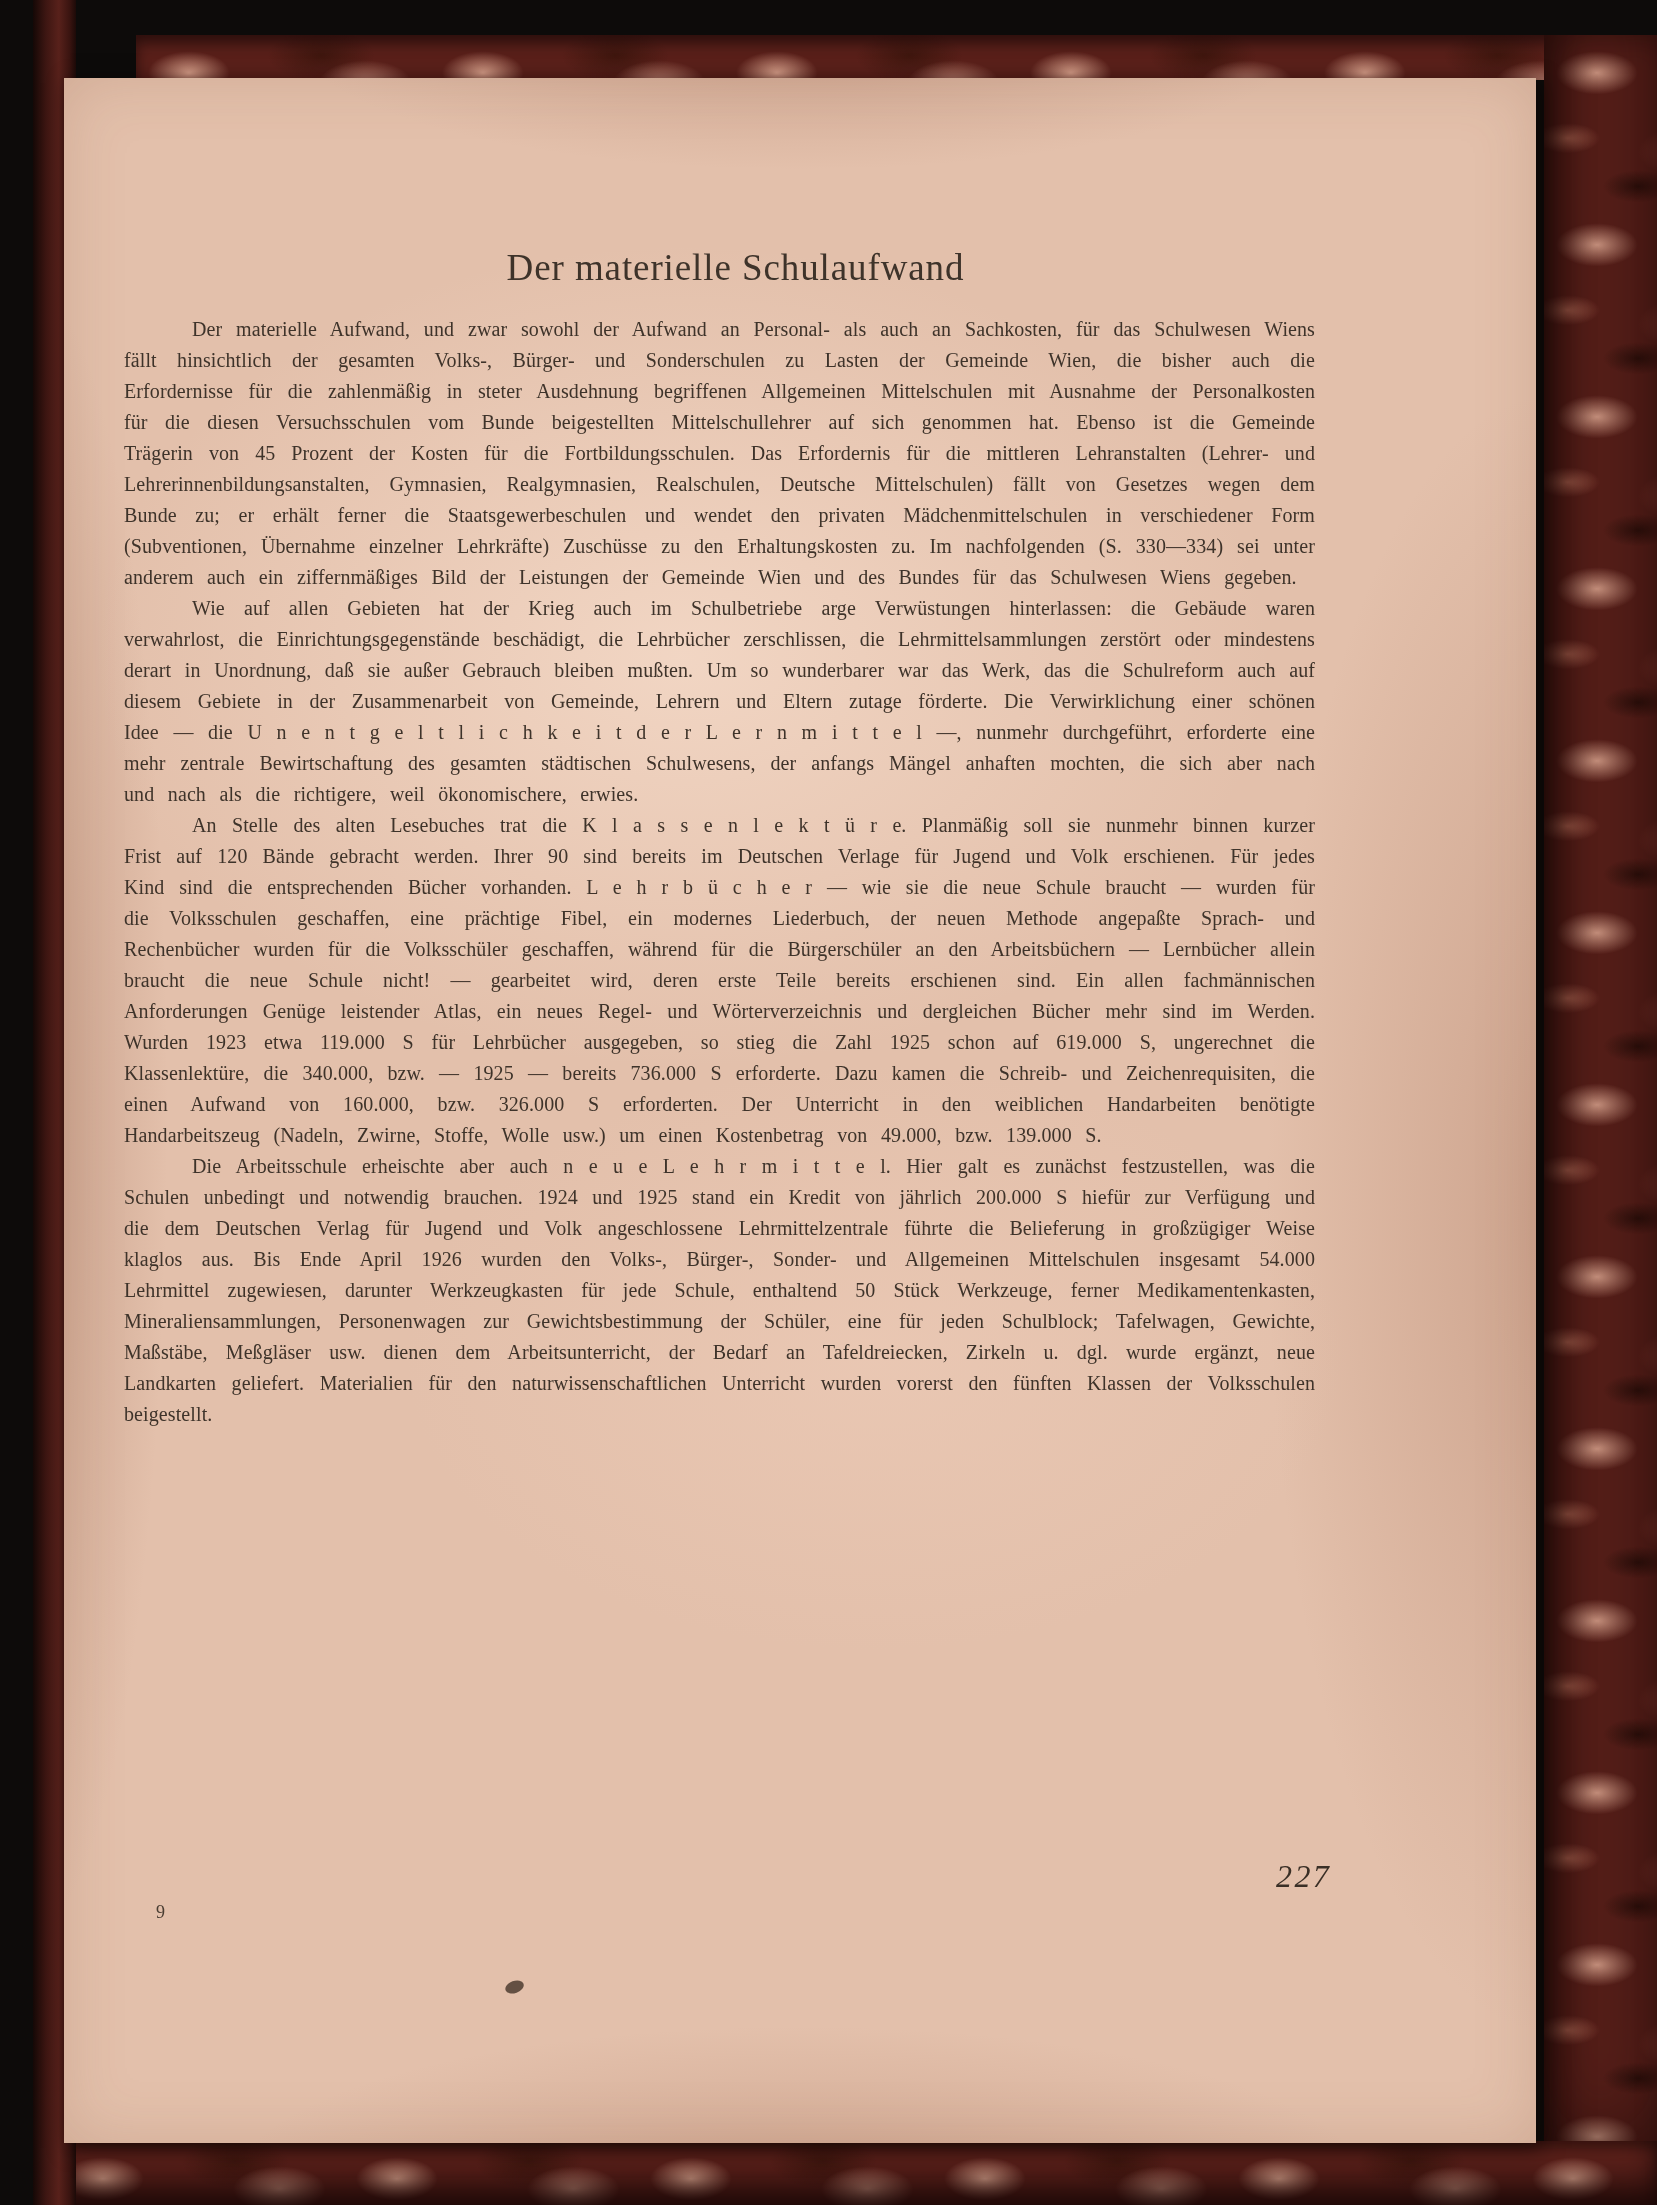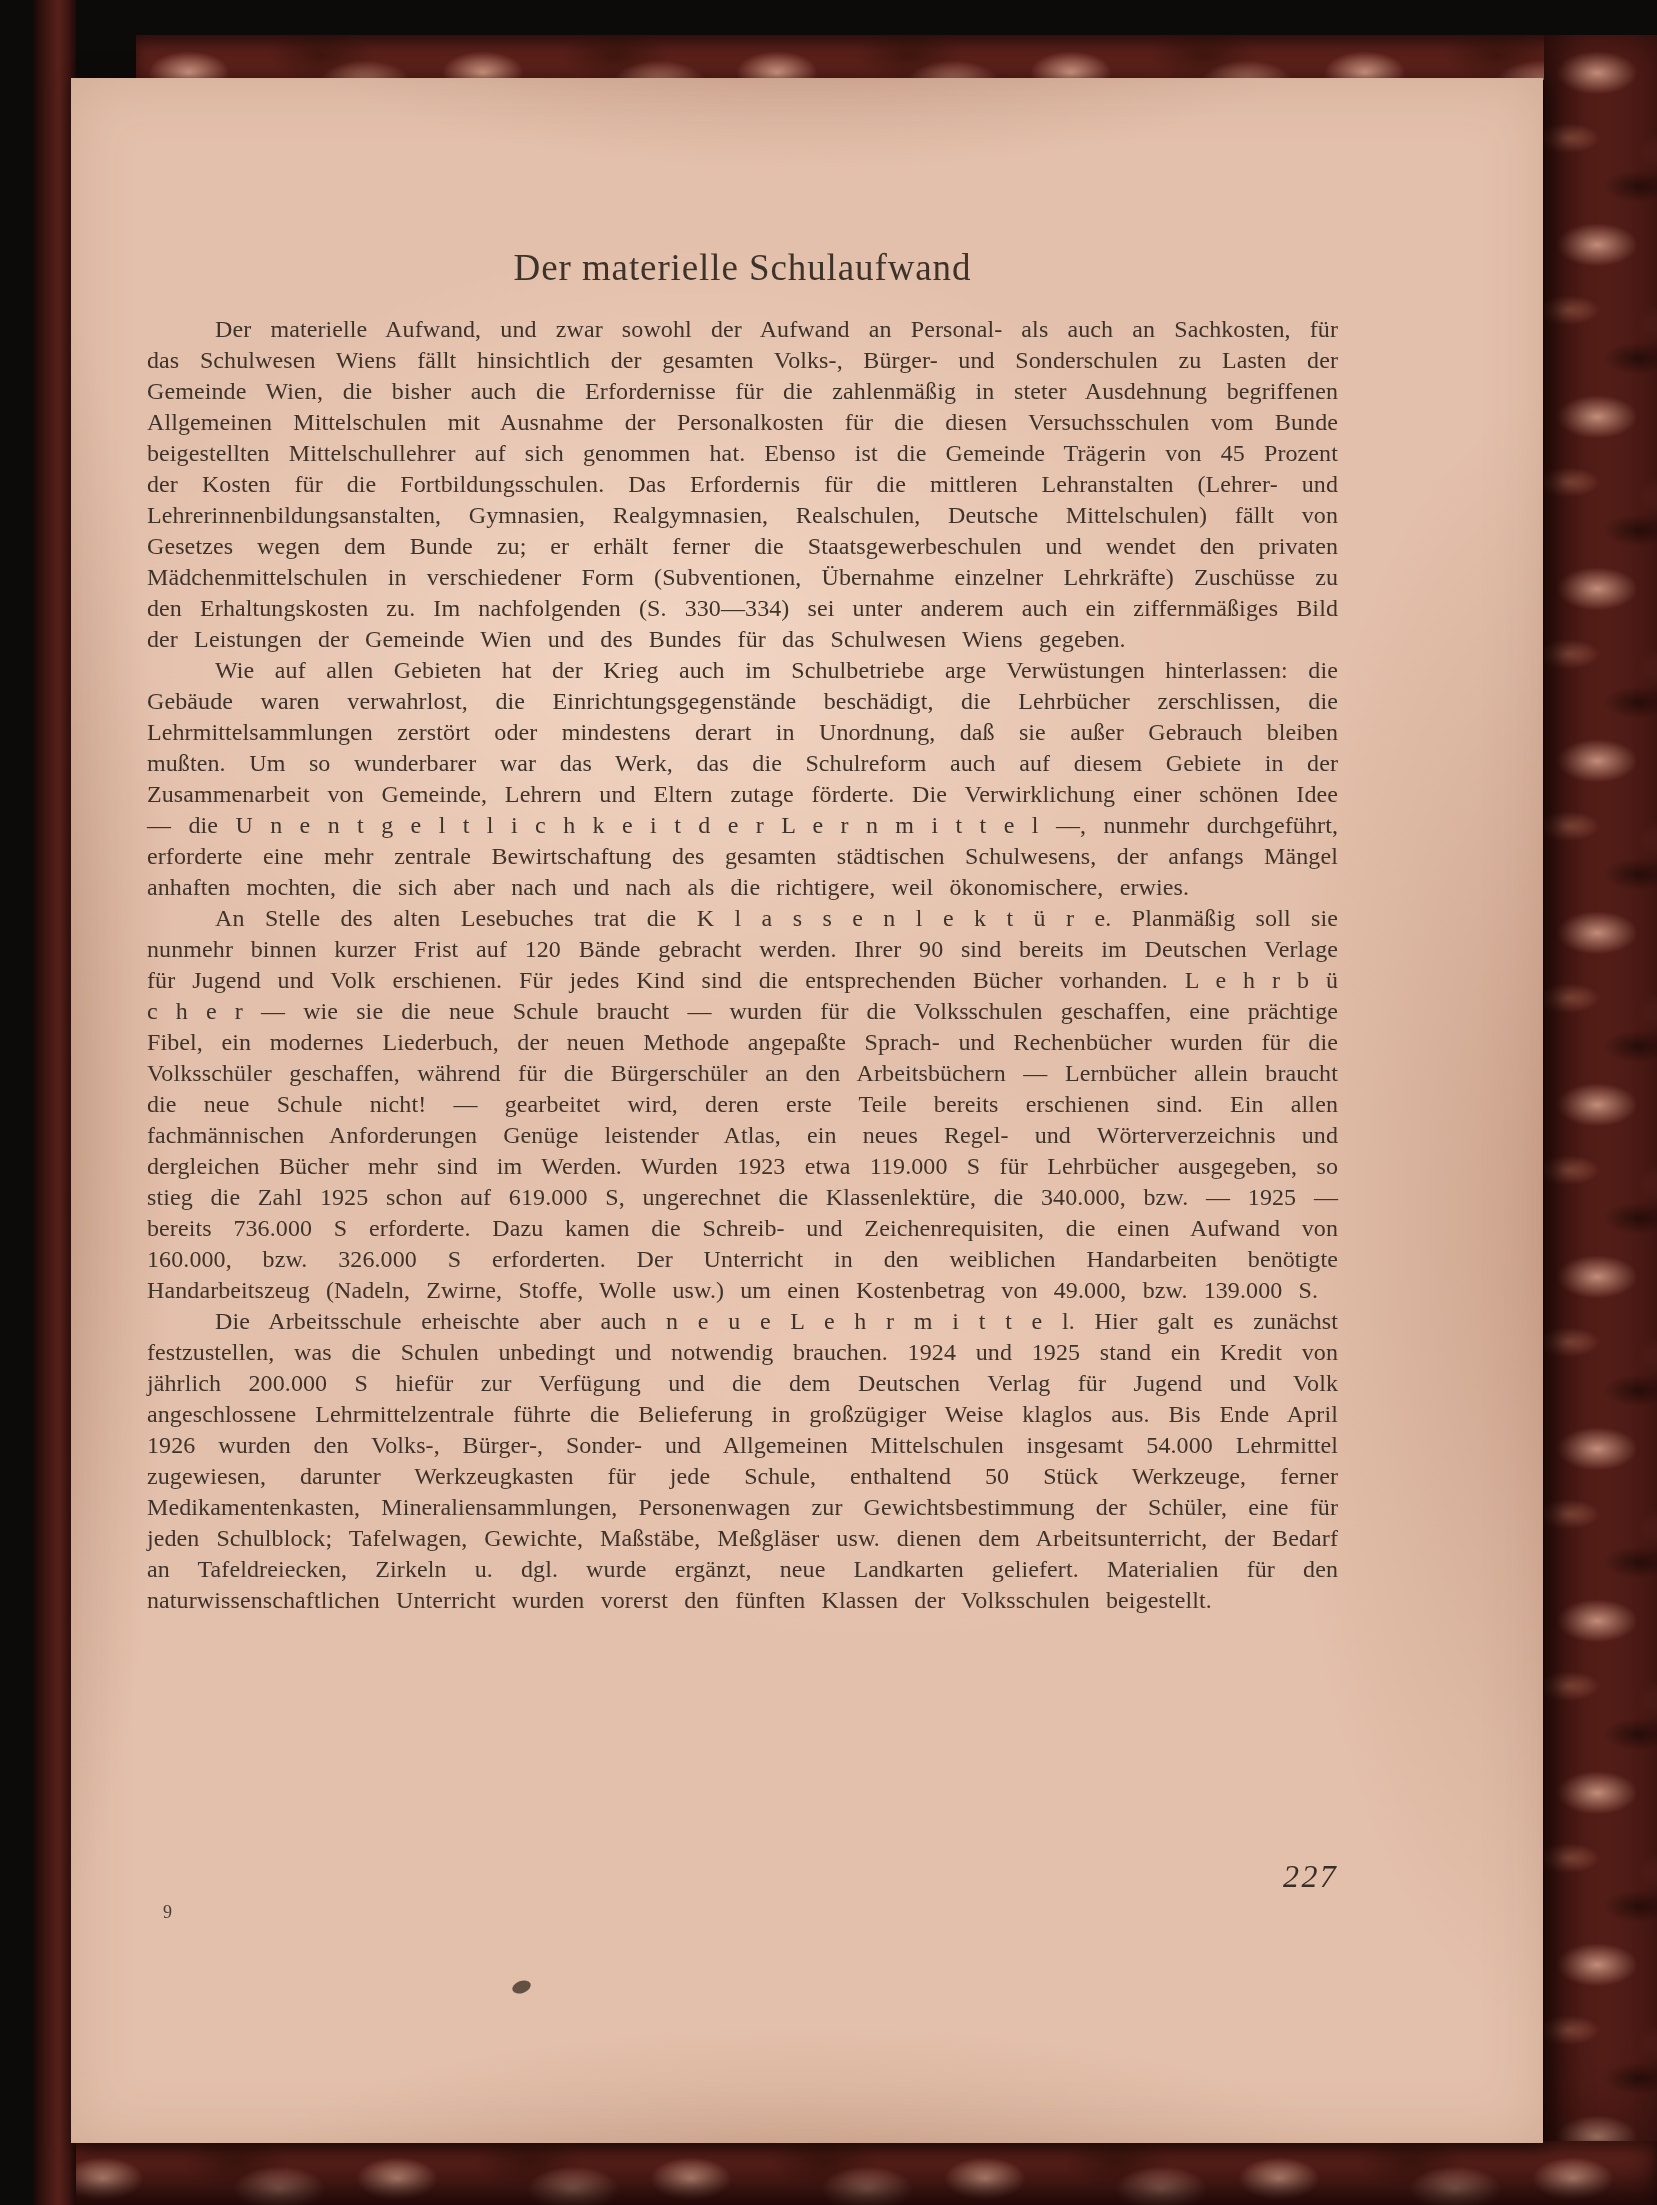--- a/index.html
+++ b/index.html
@@ -31,39 +31,39 @@
     box-shadow:inset 0 8.1px 13.6px rgba(12,4,3,.6);}
   .marble-right{position:absolute;left:1544px;top:35px;width:113px;height:2170px;
     box-shadow:inset 15.4px 0 32px rgba(18,5,3,.55), inset 0 -63px 81px rgba(14,4,3,.6);}
   .marble-bottom{position:absolute;left:50px;top:2141px;width:1608px;height:65px;
     box-shadow:inset 0 -21px 32px rgba(8,2,2,.75), inset 0 7.2px 11.7px rgba(12,4,3,.4);}
   .spine{
     position:absolute;left:33px;top:0;width:43px;height:2205px;
     background:linear-gradient(90deg,#150806 0%,#3d1612 30%,#58211b 60%,#3a1410 85%,#1c0a08 100%);
   }
   .page{
-    position:absolute;left:71px;top:78px;width:1472px;height:2065px;
+    position:absolute;left:64px;top:78px;width:1472px;height:2065px;
     background-color:var(--paper,#e3c0ab);
     background-image:
       radial-gradient(ellipse 904px 633px at 42% 28%, rgba(243,216,198,.9) 0%, rgba(243,216,198,0) 65%),
       radial-gradient(ellipse 723px 452px at 55% 62%, rgba(236,202,182,.7) 0%, rgba(236,202,182,0) 65%),
       radial-gradient(ellipse 407px 1175px at 101% 55%, rgba(168,116,92,.38) 0%, rgba(168,116,92,0) 70%),
       radial-gradient(ellipse 190px 1175px at -2% 50%, rgba(150,100,78,.35) 0%, rgba(150,100,78,0) 70%),
       radial-gradient(ellipse 723px 190px at 50% -2%, rgba(160,108,86,.30) 0%, rgba(160,108,86,0) 70%),
       radial-gradient(ellipse 813px 226px at 50% 102%, rgba(170,118,94,.32) 0%, rgba(170,118,94,0) 70%);
     box-shadow:6.3px 4.5px 20px rgba(10,3,2,.6), inset 0 0 63px rgba(120,70,50,.18);
   }
   .page-title{
     margin:0;padding-top:168px;margin-left:76px;width:1191px;
     text-align:center;font-size:37px;font-weight:400;
     color:var(--ink,#3e332a);letter-spacing:0.9px;
   }
   .page-text{
-    margin-left:76px;width:1191px;margin-top:25px;
-    font-size:24px;line-height:31px;
+    margin-left:60px;width:1191px;margin-top:25px;
+    font-size:20px;line-height:31px;
     color:var(--ink,#3e332a);
     text-align:justify;word-spacing:0.42em;letter-spacing:0.1px;
   }
   .page-text p{margin:0;text-indent:68px;}
   .page-number{
     position:absolute;left:1131px;top:1780px;width:136px;text-align:right;
     font-size:32px;font-style:italic;font-weight:500;
     color:#3a2f26;letter-spacing:2.3px;
   }
   .signature{

